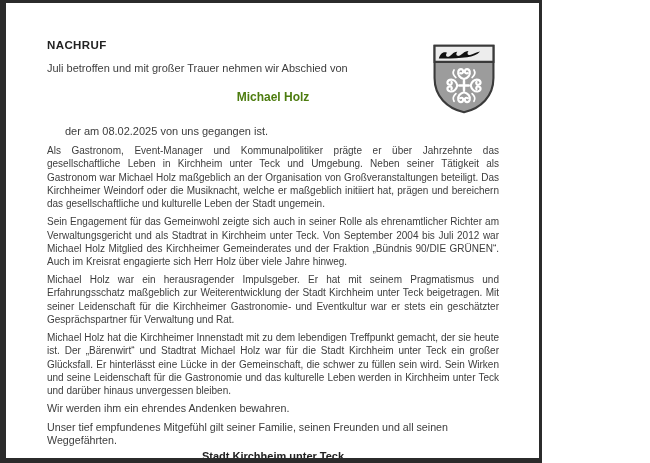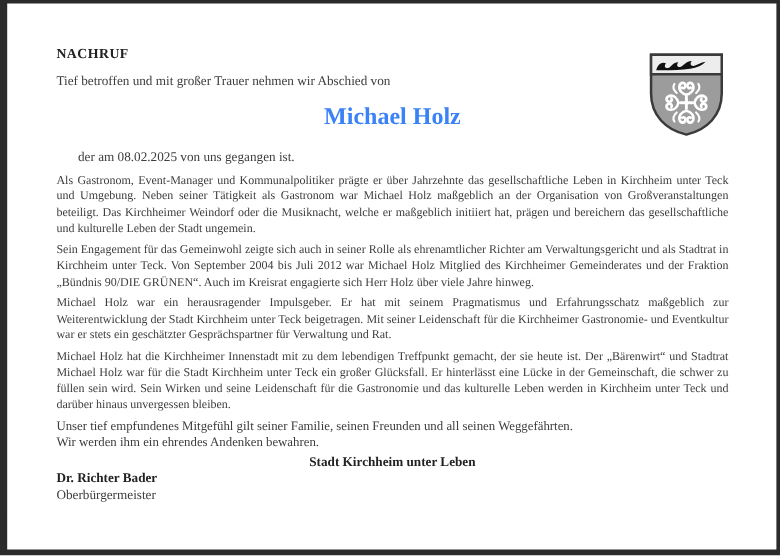--- a/index.html
+++ b/index.html
@@ -1,49 +1,49 @@
 <!DOCTYPE html>
 <html lang="de"><head>
 <meta charset="utf-8">
 <style>
   html, body { margin: 0; padding: 0; background: #ffffff; }
   .page {
     position: relative;
-    width: 650px;
+    width: 542px;
     height: 463px;
     box-sizing: border-box;
     background: #ffffff;
     border-style: solid;
     border-color: #2b2b2b;
     border-width: 3px 3px 5px 6px;
-    font-family: Liberation Serif, serif;
+    font-family: Liberation Sans, sans-serif;
     color: #3d3d3d;
     overflow: hidden;
   }
   .content { padding: 35px 40px 0 41px; }
   .kicker {
     font-size: 11.5px;
     font-weight: bold;
     letter-spacing: 0.4px;
     color: #222222;
     line-height: 14px;
   }
   .intro {
     margin-top: 10px;
     font-size: 11px;
     line-height: 13px;
     color: #3d3d3d;
   }
   .deceased-name {
     margin: 10px 0 16px;
-    font-size: 20px;
+    font-size: 12px;
     font-weight: bold;
     line-height: 24px;
     text-align: center;
-    color: #3b82f6;
+    color: #4d7c0f;
   }
   .dateline {
     margin: 11px 18px 6px;
     font-size: 11px;
     line-height: 13px;
   }
   p.body {
     margin: 0 0 4.5px;
     font-size: 10px;
     line-height: 13.35px;
@@ -86,35 +86,35 @@
   .crest svg { width: 100%; height: 100%; display: block; }
 </style>
 </head>
 <body>
 
 <div class="page">
   <div class="content">
 
     <div class="kicker">NACHRUF</div>
 
-    <div class="intro">Tief betroffen und mit großer Trauer nehmen wir Abschied von</div>
+    <div class="intro">Juli betroffen und mit großer Trauer nehmen wir Abschied von</div>
 
     <h1 class="deceased-name">Michael Holz</h1>
 
     <div class="dateline">der am 08.02.2025 von uns gegangen ist.</div>
 
     <p class="body">Als Gastronom, Event-Manager und Kommunalpolitiker prägte er über Jahrzehnte das gesellschaftliche Leben in Kirchheim unter Teck und Umgebung. Neben seiner Tätigkeit als Gastronom war Michael Holz maßgeblich an der Organisation von Großveranstaltungen beteiligt. Das Kirchheimer Weindorf oder die Musiknacht, welche er maßgeblich initiiert hat, prägen und bereichern das gesellschaftliche und kulturelle Leben der Stadt ungemein.</p>
     <p class="body">Sein Engagement für das Gemeinwohl zeigte sich auch in seiner Rolle als ehrenamtlicher Richter am Verwaltungsgericht und als Stadtrat in Kirchheim unter Teck. Von September 2004 bis Juli 2012 war Michael Holz Mitglied des Kirchheimer Gemeinderates und der Fraktion „Bündnis 90/DIE GRÜNEN“. Auch im Kreisrat engagierte sich Herr Holz über viele Jahre hinweg.</p>
     <p class="body">Michael Holz war ein herausragender Impulsgeber. Er hat mit seinem Pragmatismus und Erfahrungsschatz maßgeblich zur Weiterentwicklung der Stadt Kirchheim unter Teck beigetragen. Mit seiner Leidenschaft für die Kirchheimer Gastronomie- und Eventkultur war er stets ein geschätzter Gesprächspartner für Verwaltung und Rat.</p>
     <p class="body">Michael Holz hat die Kirchheimer Innenstadt mit zu dem lebendigen Treffpunkt gemacht, der sie heute ist. Der „Bärenwirt“ und Stadtrat Michael Holz war für die Stadt Kirchheim unter Teck ein großer Glücksfall. Er hinterlässt eine Lücke in der Gemeinschaft, die schwer zu füllen sein wird. Sein Wirken und seine Leidenschaft für die Gastronomie und das kulturelle Leben werden in Kirchheim unter Teck und darüber hinaus unvergessen bleiben.</p>
 
+    <p class="closing" style="margin-top:0;">Wir werden ihm ein ehrendes Andenken bewahren.</p>
     <p class="closing">Unser tief empfundenes Mitgefühl gilt seiner Familie, seinen Freunden und all seinen Weggefährten.</p>
-    <p class="closing" style="margin-top:0;">Wir werden ihm ein ehrendes Andenken bewahren.</p>
 
-    <div class="issuer">Stadt Kirchheim unter Leben</div>
+    <div class="issuer">Stadt Kirchheim unter Teck</div>
 
     <div class="sig-name">Dr. Richter Bader</div>
     <div class="sig-title">Oberbürgermeister</div>
   </div>
 
   <div class="crest">
     <svg viewBox="0 0 80 82" xmlns="http://www.w3.org/2000/svg" aria-hidden="true">
 
       <path d="M9 7 H71 V41 C71 60 58 73 40 77 C22 73 9 60 9 41 Z" fill="#9c9c9c" stroke="#3a3a3a" stroke-width="2.2"></path>
 

